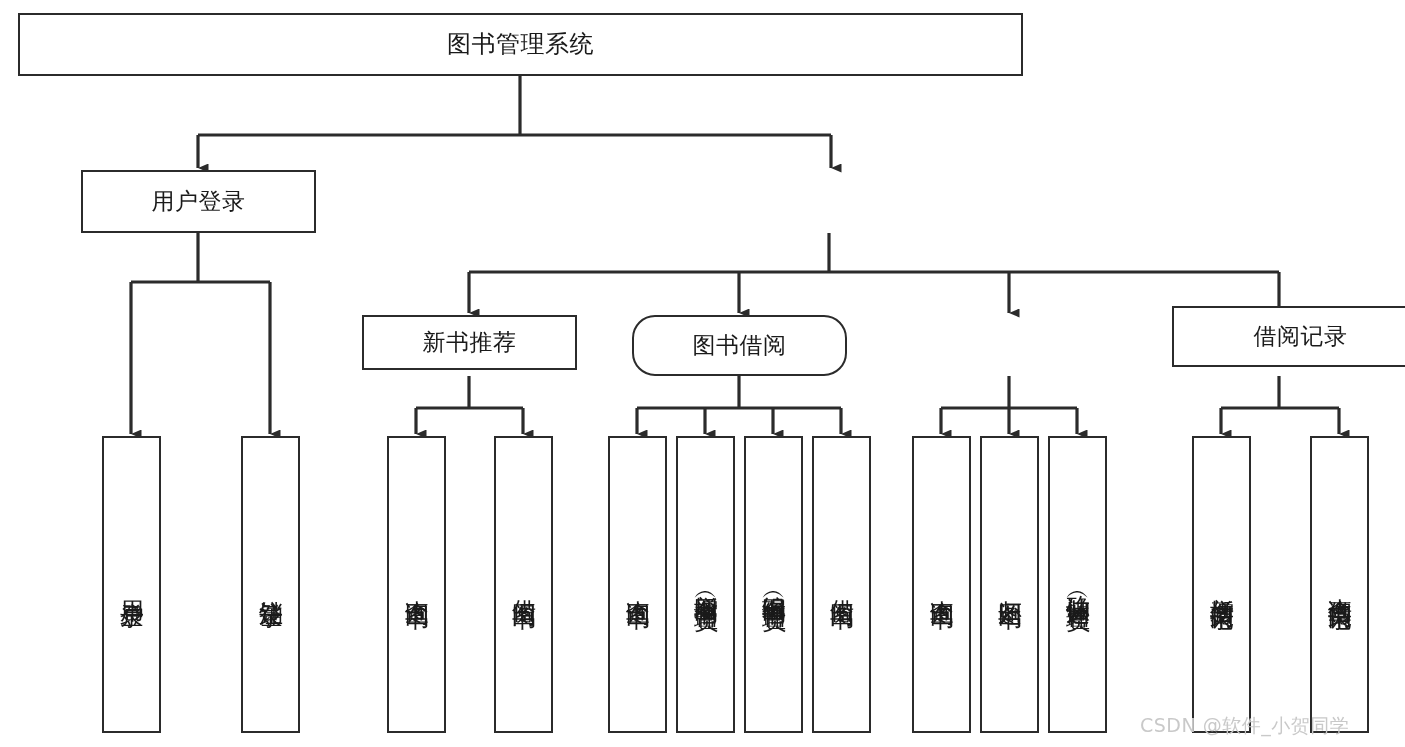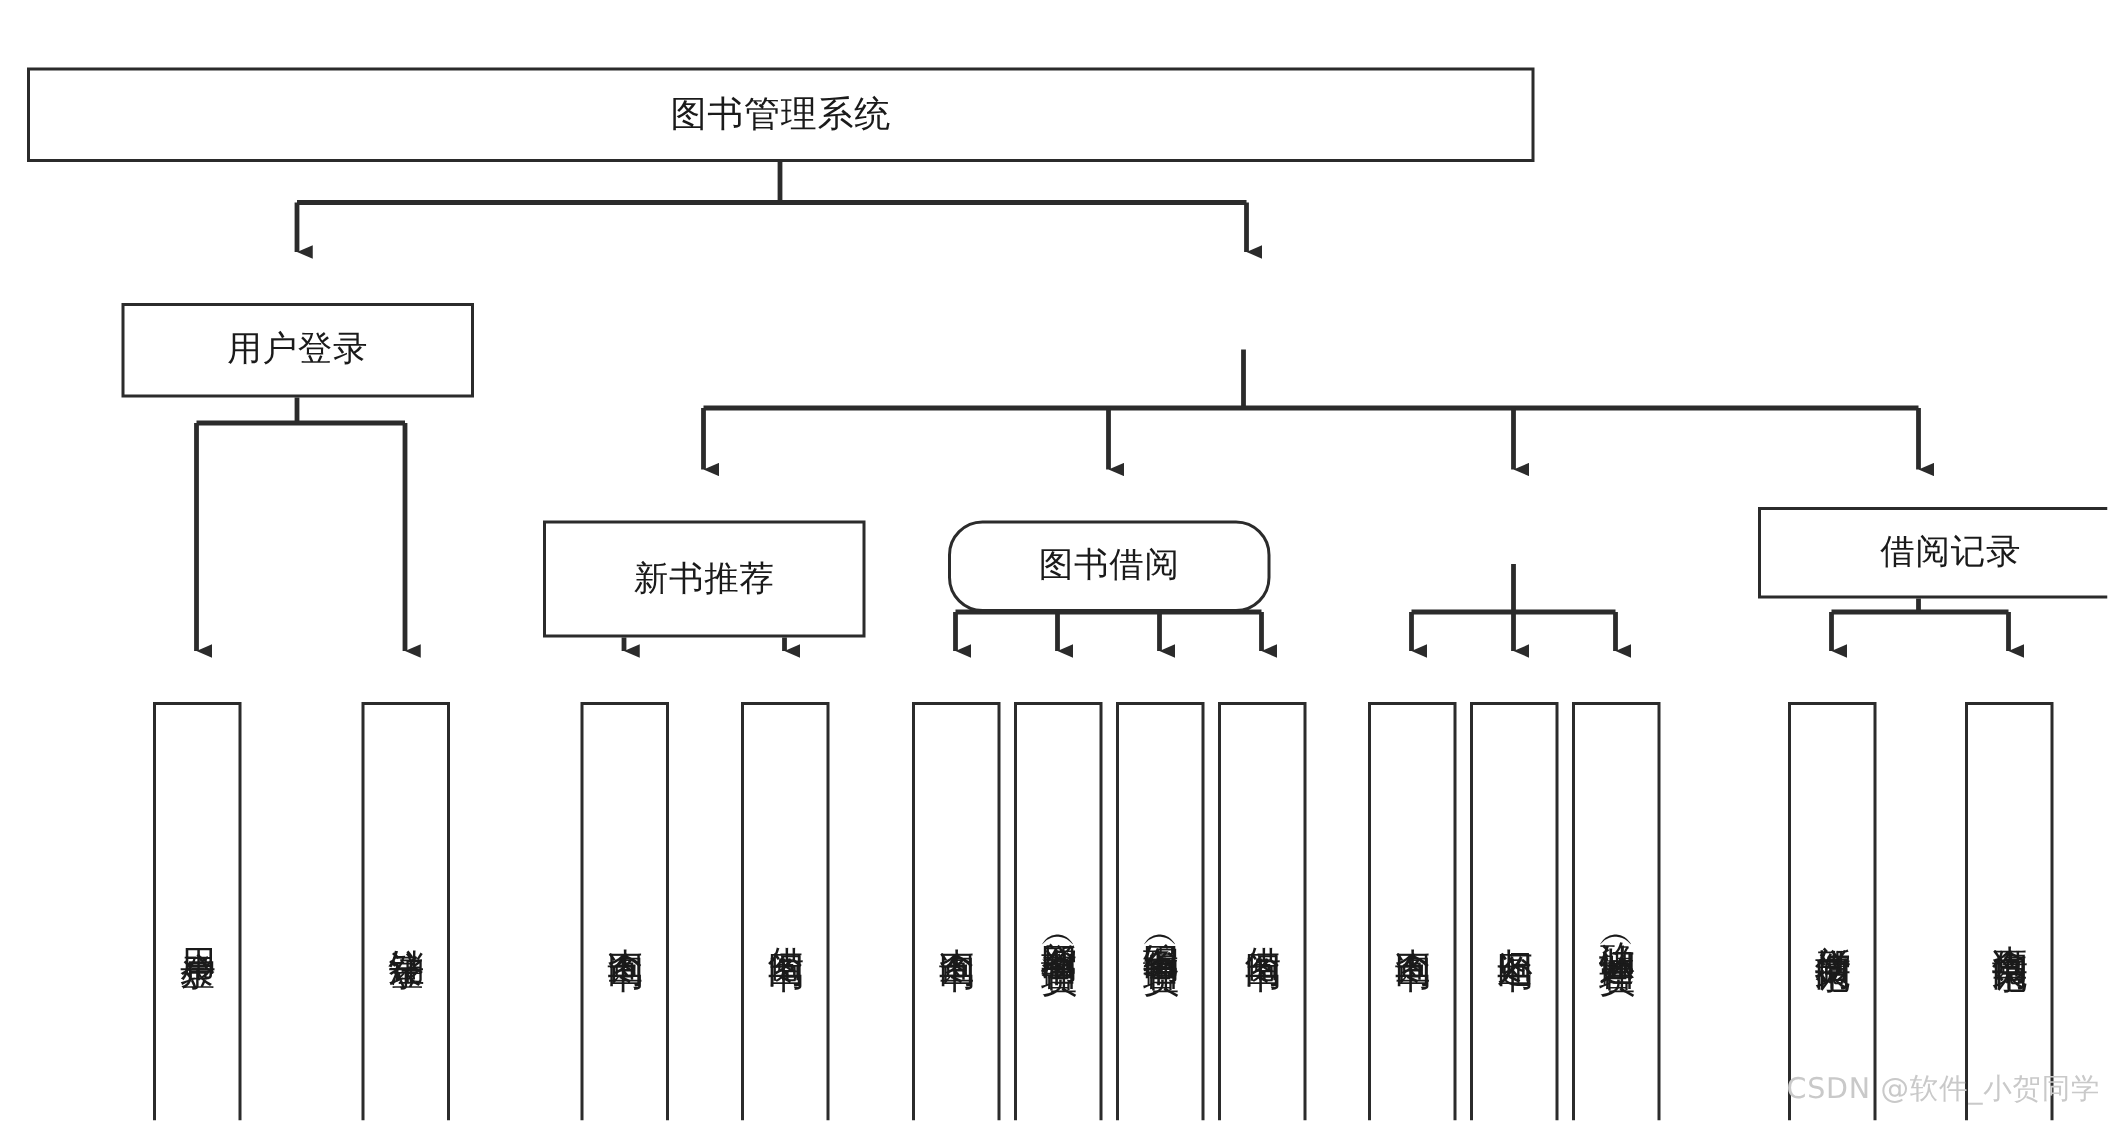--- a/index.html
+++ b/index.html
@@ -27,21 +27,20 @@
   }
   .node {
     position: absolute;
     box-sizing: border-box;
     border: 2px solid #2b2b2b;
     background: #ffffff;
     display: flex;
     align-items: center;
     justify-content: center;
     color: #1a1a1a;
-    margin-top: 32px;
   }
   .node .label {
     display: block;
     text-align: center;
     line-height: 1.05;
     color: #1a1a1a;
   }
   
   .node.horiz .label {
     font-size: 23px;
@@ -131,21 +130,21 @@
   </svg>
 
   <div class="node horiz root" style="left:18px; top:13px; width:1005px; height:63px;">
     <span class="label">图书管理系统</span>
   </div>
 
   <div class="node horiz" style="left:81px; top:170px; width:235px; height:63px;">
     <span class="label">用户登录</span>
   </div>
 
-  <div class="node horiz" style="left:362px; top:315px; width:215px; height:78px;">
+  <div class="node horiz" style="left:362px; top:315px; width:215px; height:55px;">
     <span class="label">新书推荐</span>
   </div>
   <div class="node horiz" style="left:632px; top:315px; width:215px; height:61px;border-radius:23px;">
     <span class="label">图书借阅</span>
   </div>
   <div class="node horiz" style="left:1172px; top:306px; width:257px; height:61px;">
     <span class="label">借阅记录</span>
   </div>
 
   <div class="node vert" style="left:102px; top:436px; width:59px; height:297px;">
@@ -185,15 +184,15 @@
     <span class="label">确认归还（管理员）</span>
   </div>
 
   <div class="node vert" style="left:1192px; top:436px; width:59px; height:297px;">
     <span class="label">新增借阅记录</span>
   </div>
   <div class="node vert" style="left:1310px; top:436px; width:59px; height:297px;">
     <span class="label">查询借阅记录</span>
   </div>
 
-  <div id="watermark" style="left:1191px; top:713px;">CSDN @软件_小贺同学</div>
+  <div id="watermark" style="left:1140px; top:713px;">CSDN @软件_小贺同学</div>
 
 </div>
 
 </body></html>

